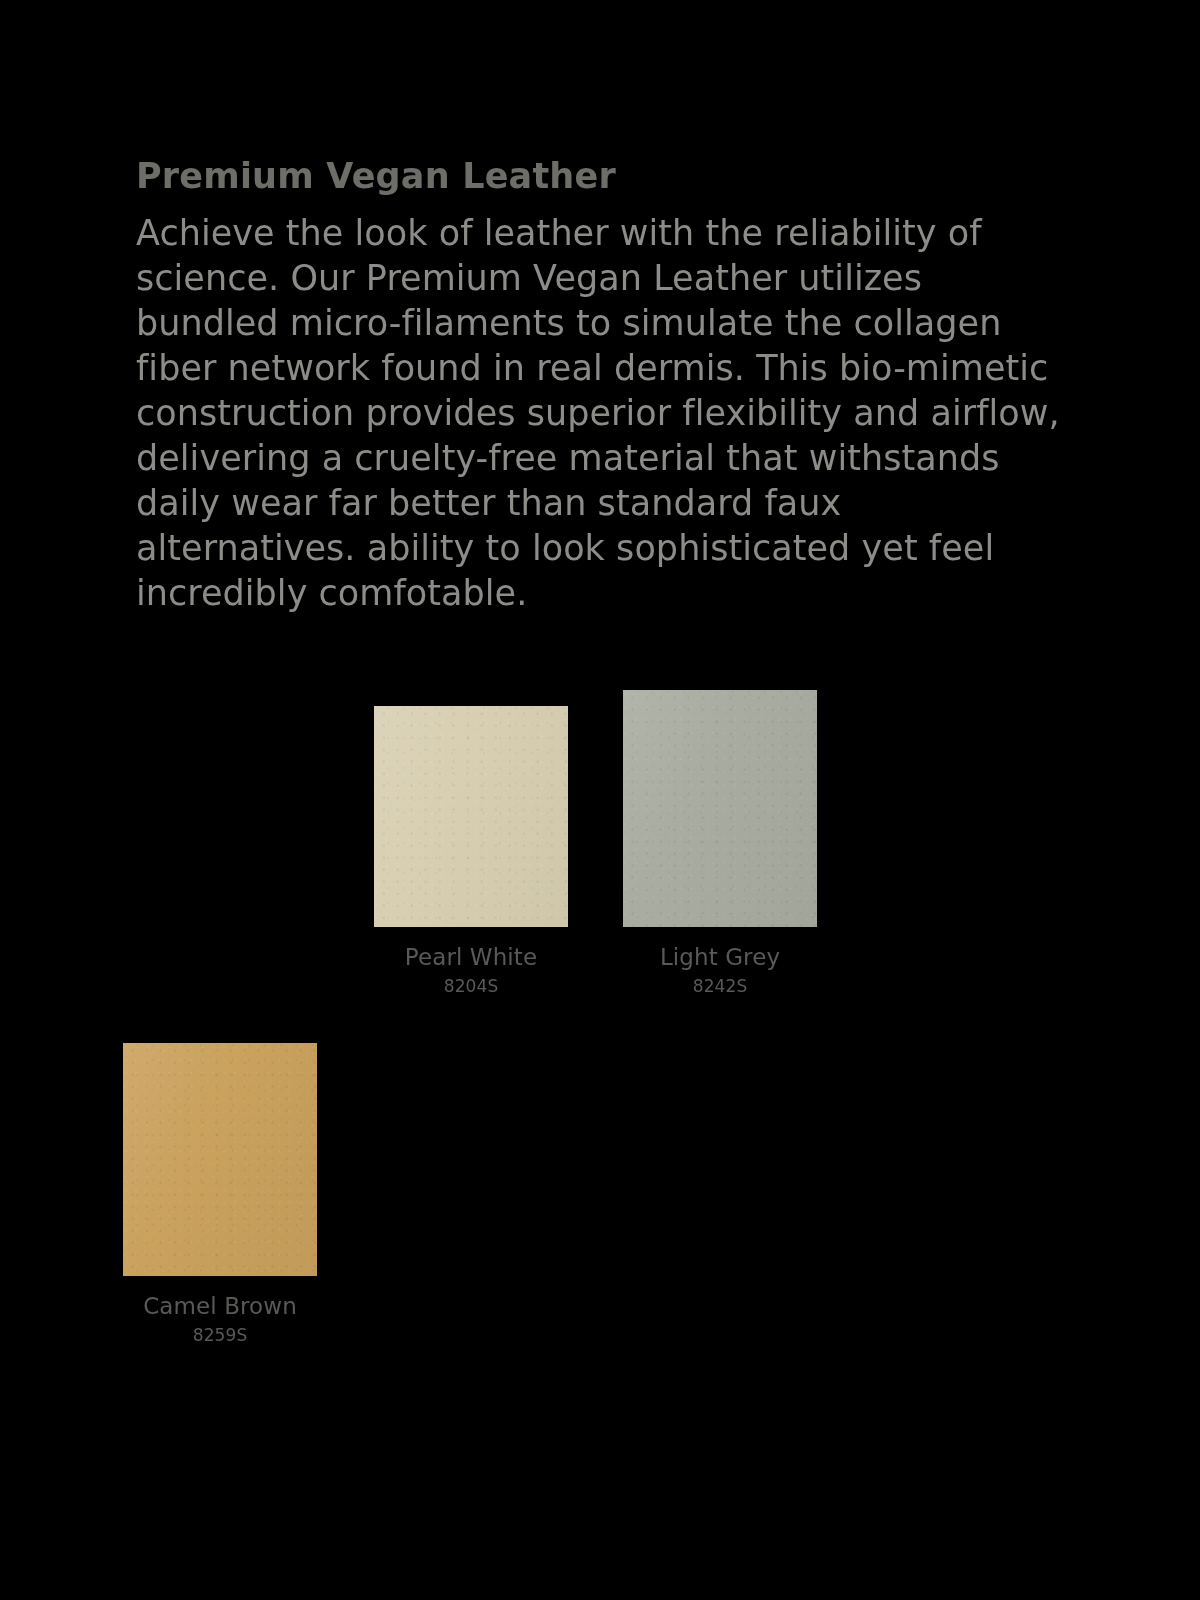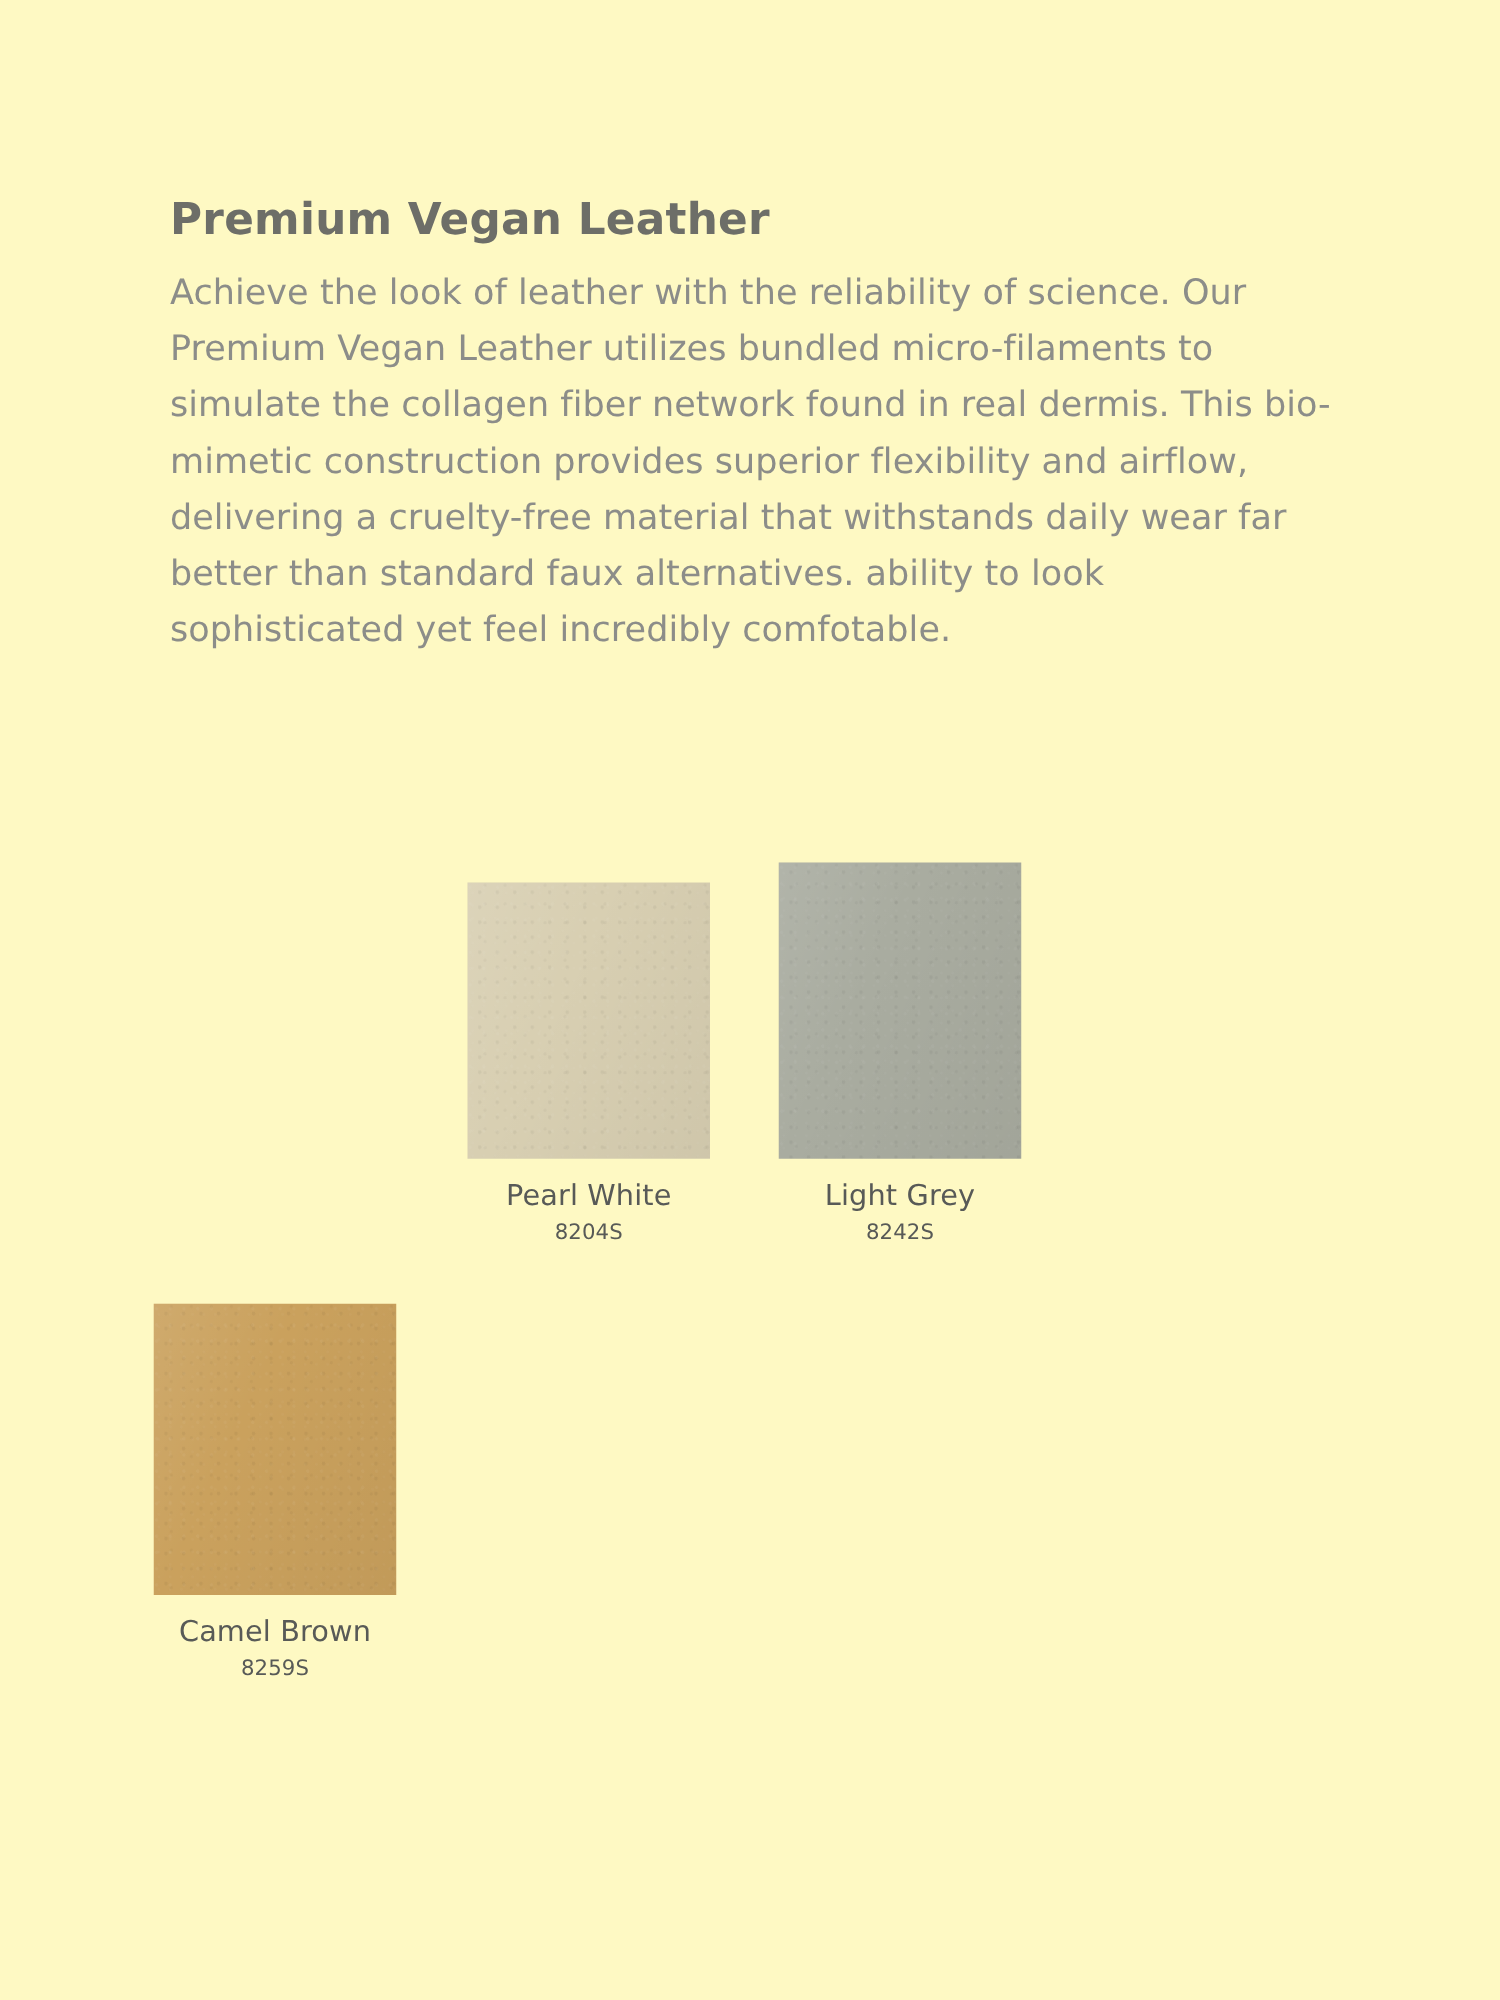--- a/index.html
+++ b/index.html
@@ -9,42 +9,42 @@
     height: 1600px;
     background: #f3f3f2;
     font-family: "DejaVu Sans", sans-serif;
     overflow: hidden;
   }
 
   .page {
     position: relative;
     width: 1200px;
     height: 1600px;
-    background: #fef9c3;
+    background: #000000;
   }
 
   
   .text-block {
     position: absolute;
     left: 136px;
     top: 155px;
     width: 930px;
   }
 
   .product-title {
     font-size: 35px;
     font-weight: bold;
     color: #6d6e68;
     letter-spacing: 0.2px;
     line-height: 1.2;
     margin-bottom: 14px;
   }
 
   .product-description {
-    font-size: 28px;
+    font-size: 35px;
     font-weight: normal;
     color: #8c8d89;
     line-height: 45px;
     letter-spacing: 0.05px;
   }
 
   
   .swatch-area {
     position: absolute;
     left: 0;

